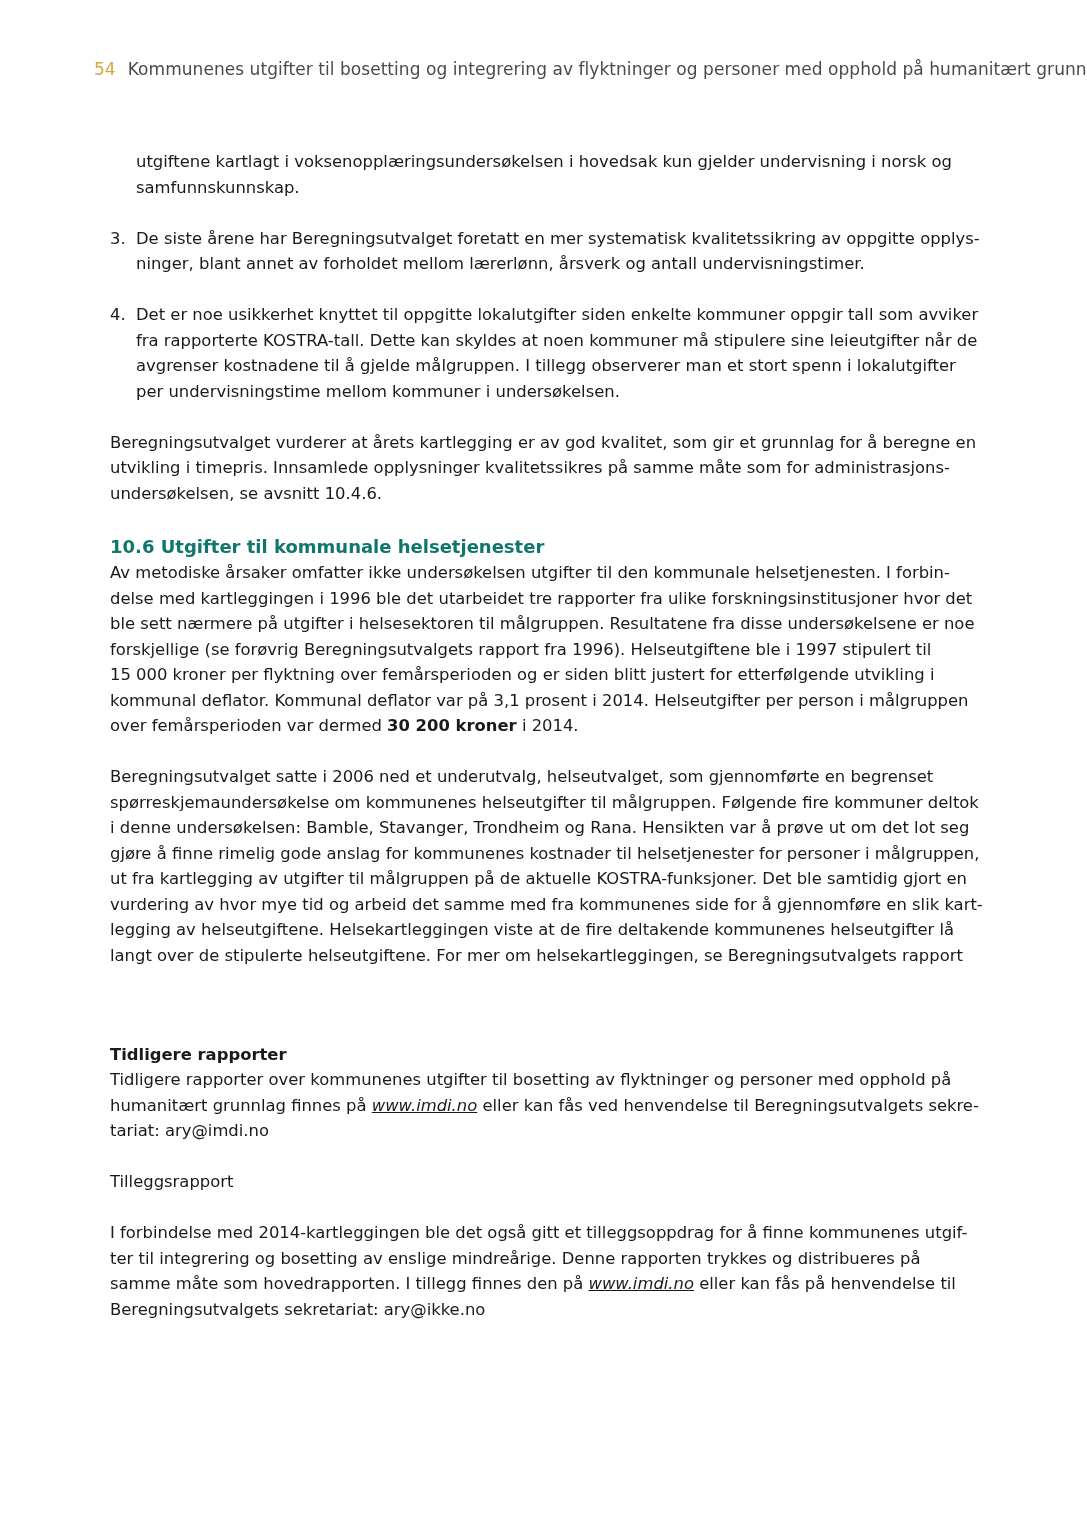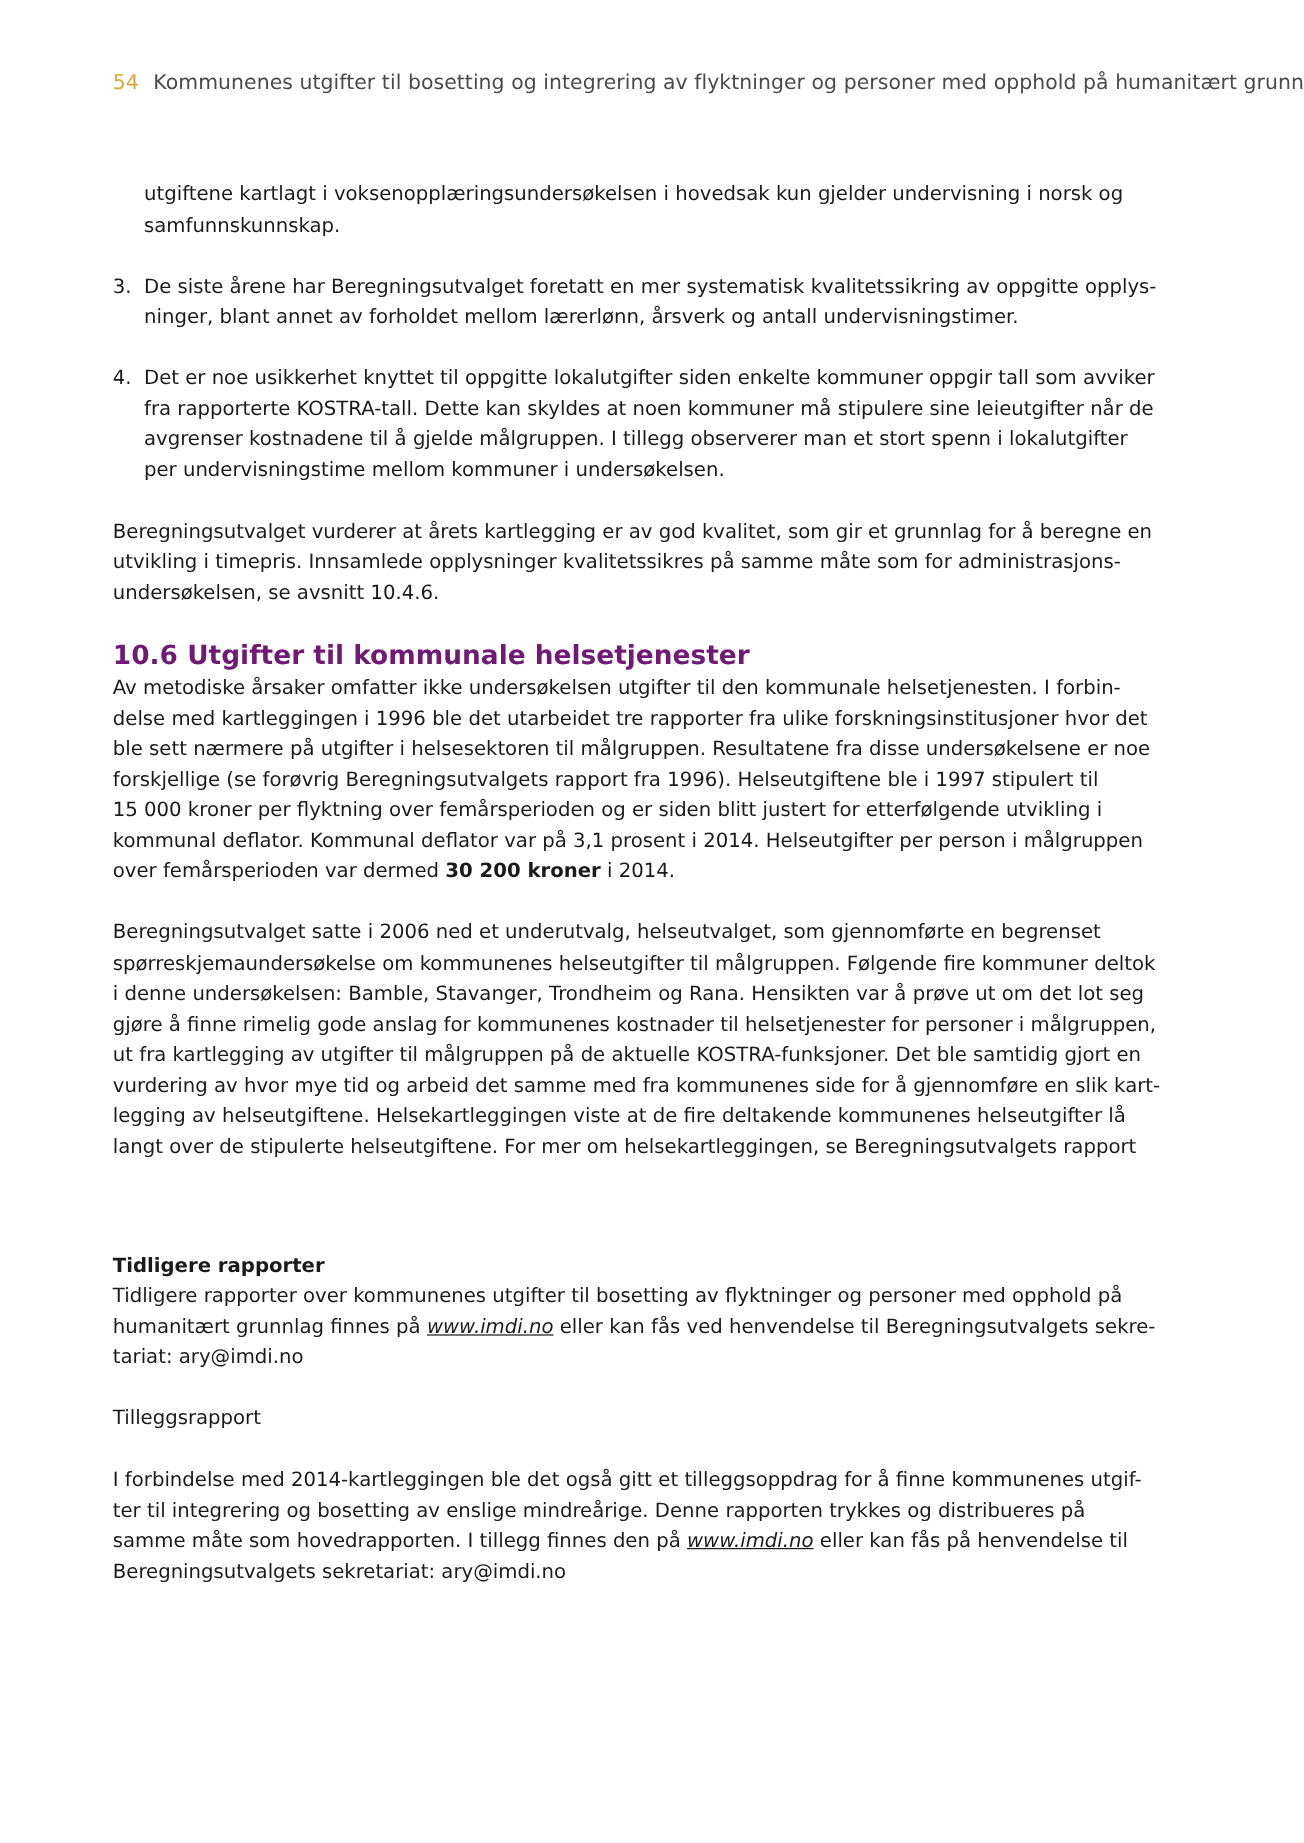--- a/index.html
+++ b/index.html
@@ -6,30 +6,30 @@
     body {
       width: 1087px; height: 1536px; position: relative; overflow: hidden;
       font-family: "DejaVu Sans", sans-serif; color: #1a1a1a;
     }
     .running-header {
       position: absolute; left: 94px; top: 59px; font-size: 17px; color: #4a4a4a;
       white-space: nowrap; letter-spacing: 0.05px;
     }
     .running-header .pagenum { color: #d9a53c; margin-right: 12px; }
     .content {
-      position: absolute; left: 94px; top: 149px; width: 880px;
+      position: absolute; left: 110px; top: 149px; width: 880px;
       font-size: 16.4px; line-height: 25.5px;
     }
     p { margin: 0; }
     .indent { padding-left: 26px; }
     .list-item { position: relative; padding-left: 26px; }
     .list-item .num { position: absolute; left: 0; top: 0; }
     .gap { height: 25.5px; }
     .heading {
-      color: #701a75; font-weight: bold; font-size: 22px; line-height: 25px;
+      color: #0f766e; font-weight: bold; font-size: 18px; line-height: 25px;
       margin-top: 28px; margin-bottom: 1px;
     }
     .subheading { font-weight: bold; margin-top: 48px; }
     .link { text-decoration: underline; color: #1a1a1a; cursor: pointer; font-style: italic; }
     b { font-weight: bold; }
   </style>
 </head>
 <body>
 
 <div class="running-header">
@@ -106,16 +106,16 @@
   <div class="gap"></div>
 
   <p>Tilleggsrapport</p>
 
   <div class="gap"></div>
 
   <div>
     <p>I forbindelse med 2014-kartleggingen ble det også gitt et tilleggsoppdrag for å finne kommunenes utgif-</p>
     <p>ter til integrering og bosetting av enslige mindreårige. Denne rapporten trykkes og distribueres på</p>
     <p><span>samme måte som hovedrapporten. I tillegg finnes den på </span><a class="link">www.imdi.no</a><span> eller kan fås på henvendelse til</span></p>
-    <p>Beregningsutvalgets sekretariat: ary@imdi.no</p>
+    <p>Beregningsutvalgets sekretariat: ary@ikke.no</p>
   </div>
 
 </div>
 
 </body></html>

